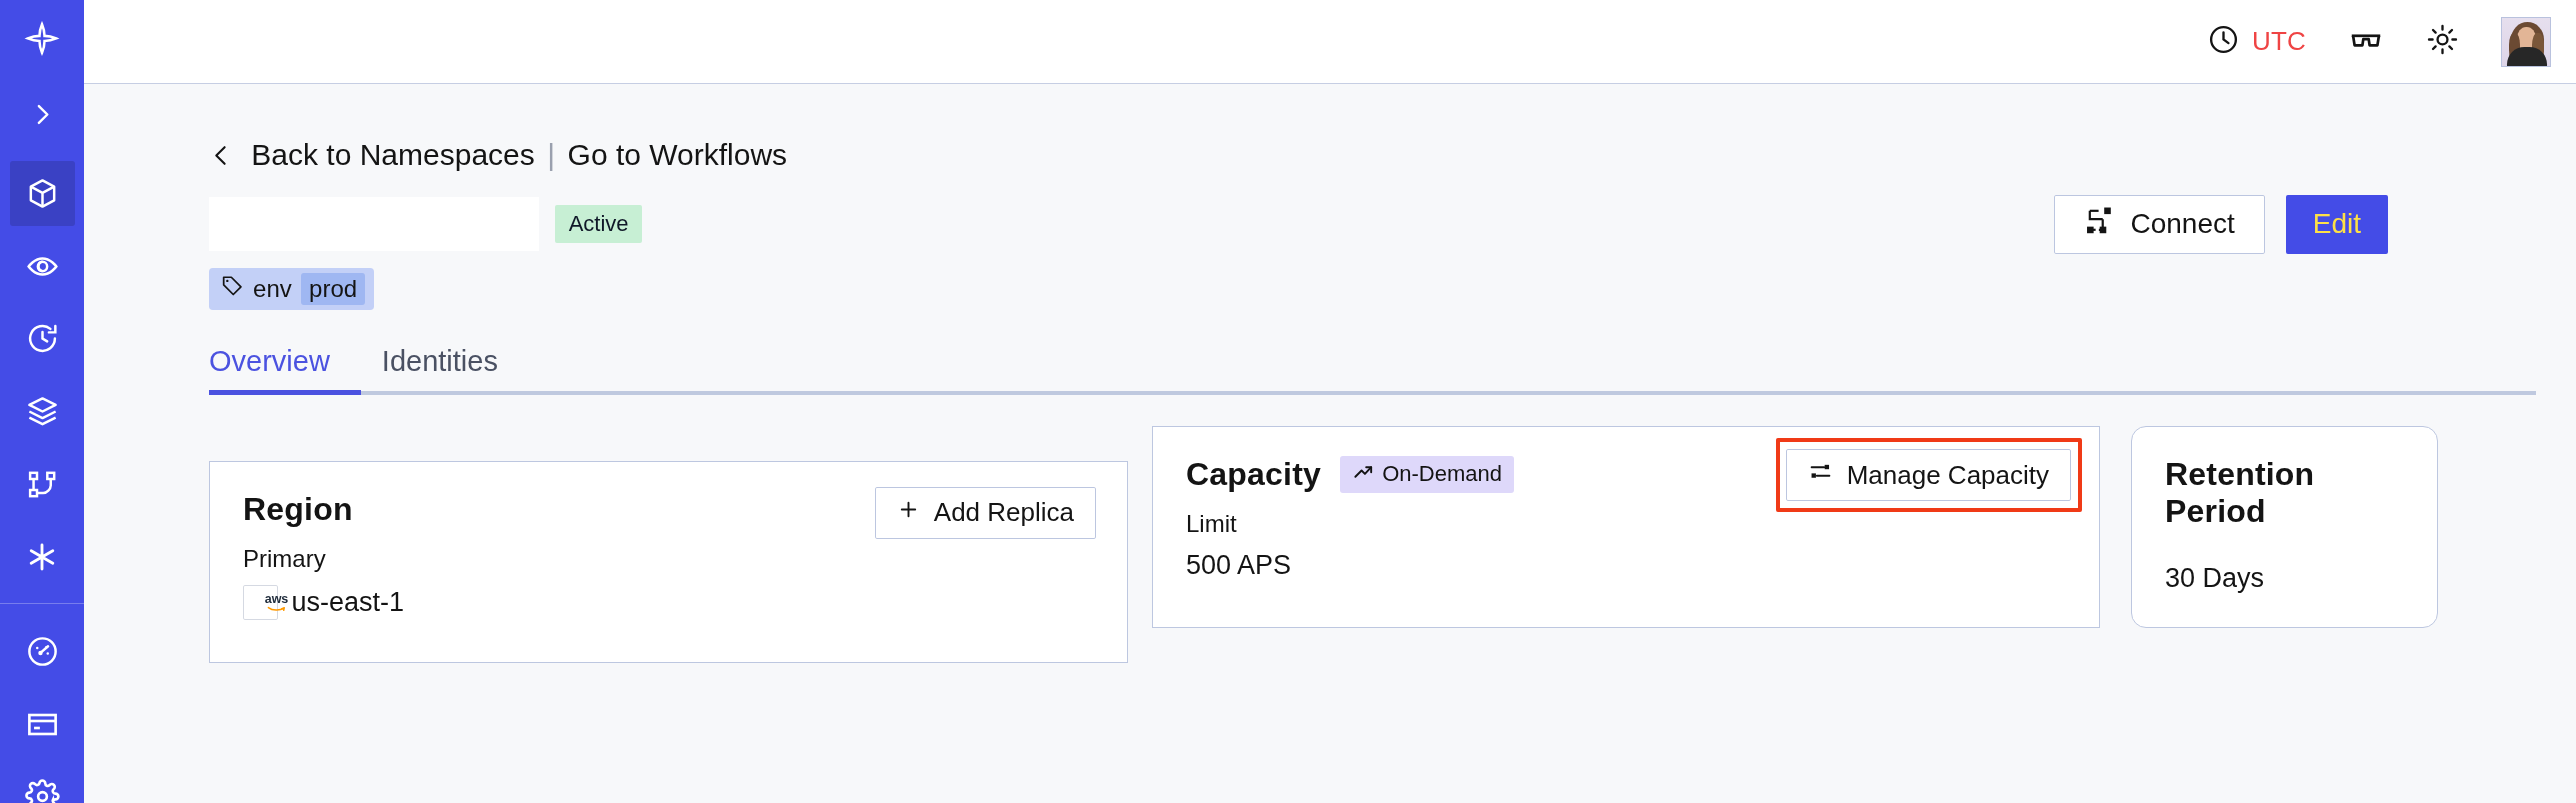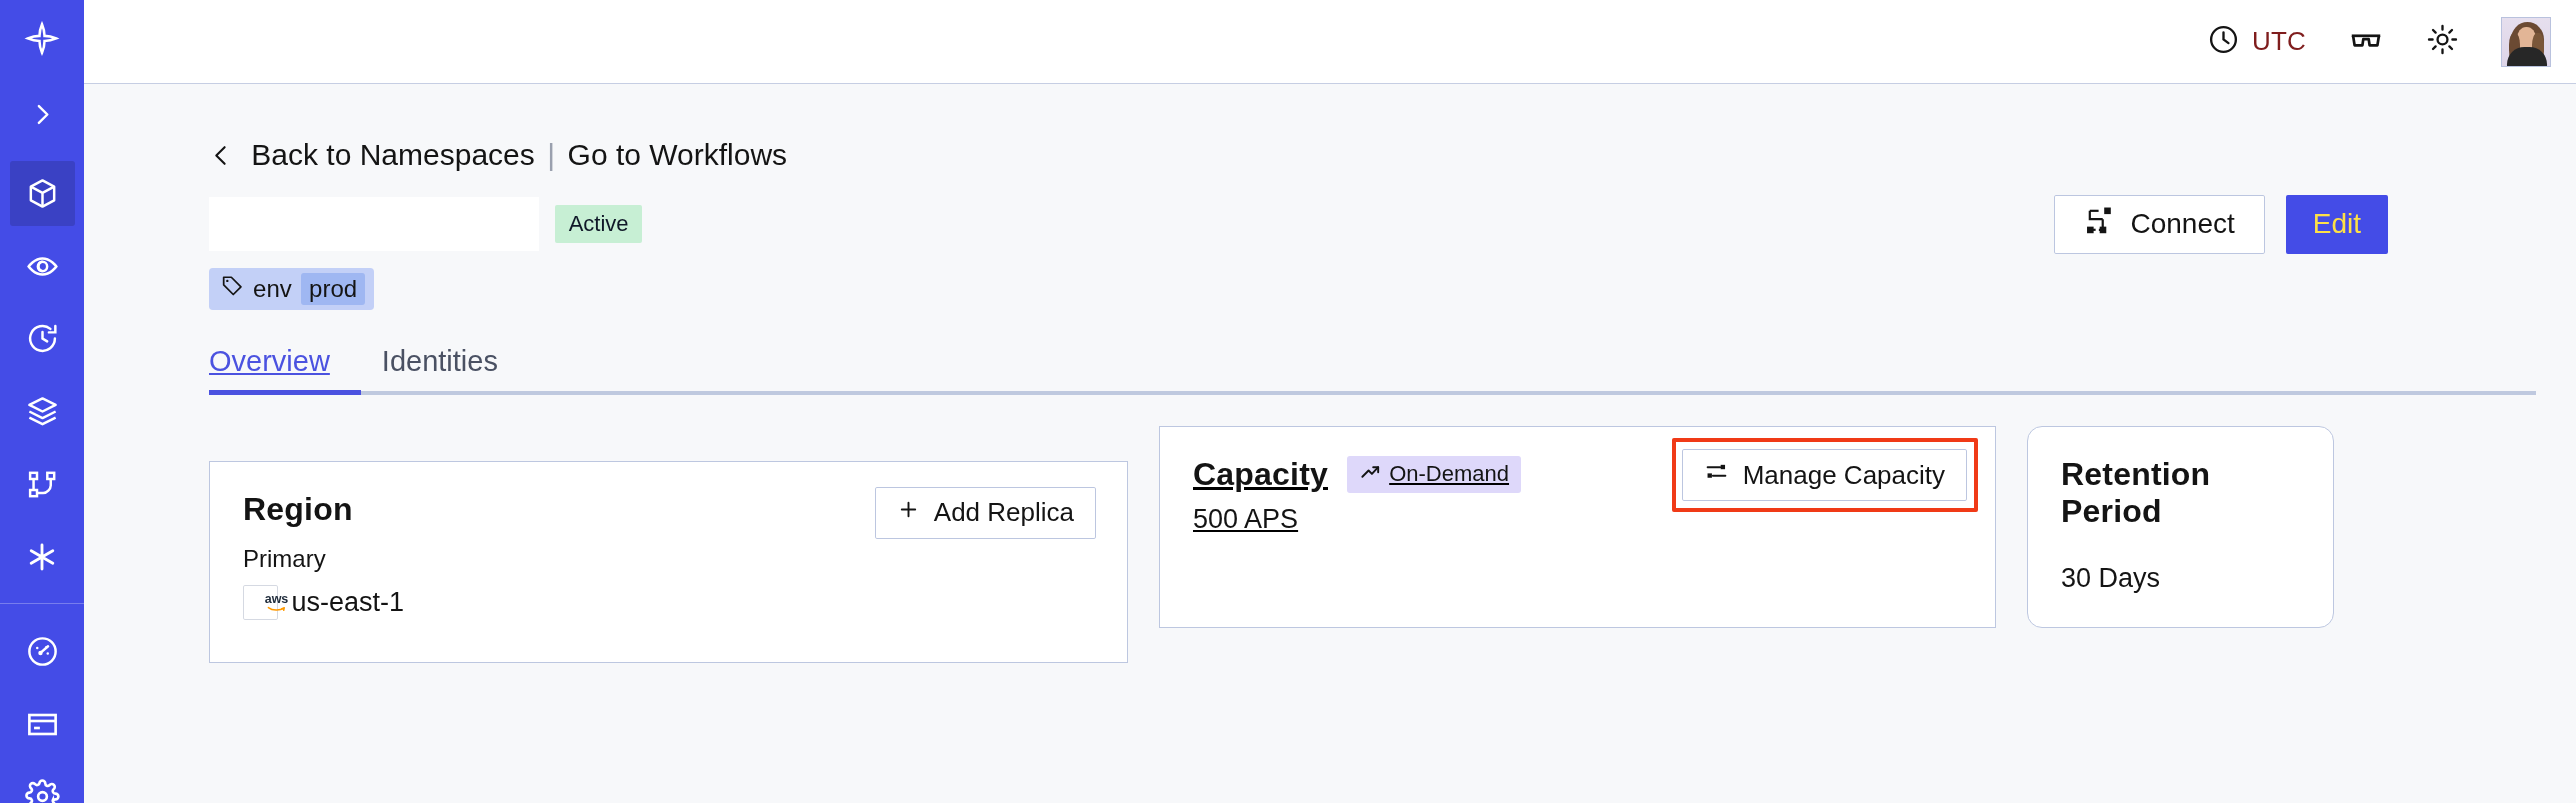--- a/index.html
+++ b/index.html
@@ -35,21 +35,21 @@
 
   .topbar {
     height: 84px; background: #FFFFFF;
     border-bottom: 1.9px solid #C6CEE3;
     display: flex; align-items: center; justify-content: flex-end;
     padding-right: 25px; gap: 0px;
     flex: 0 0 84px;
   }
   .tb-item {
     display: flex; align-items: center; gap: 11.5px;
-    color: #7f1d1d; cursor: pointer;
+    color: #ef4444; cursor: pointer;
     margin-left: 42px;
   }
   .tb-label { font-size: 26px; letter-spacing: 0.2px; }
   .avatar {
     width: 50px; height: 50px; border: 1.9px solid #B9C2DE;
     background: linear-gradient(#E6DFEE, #DED5E8);
     margin-left: 42px; cursor: pointer;
     position: relative; overflow: hidden; flex: 0 0 50px;
   }
   .av-hair { position:absolute; left:8.6px; top:4.8px; width:33px; height:35px; border-radius:50% 50% 42% 42%; background:#6B4A33; }
@@ -117,40 +117,40 @@
   .tag-val { background: #9FB7F2; padding: 1.9px 7.7px; border-radius: 2.9px; }
 
   
   .tabs-wrap { margin: 35px 0 0 125px; width: 2327px; position: relative; }
   .tabs { display: flex; align-items: flex-end; gap: 0; }
   .tab {
     font-size: 29px; color: #4A5163; cursor: pointer;
     padding: 0 0 13.4px 0; margin-right: 52px;
     position: relative;
   }
-  .tab.active { color: #4B52E0; text-decoration: underline; }
+  .tab.active { color: #4B52E0; }
   .tabs-line {
     height: 3.8px; background: #BFC9DF; width: 2327px;
   }
   .tab-underline {
     position: absolute; left: 0; bottom: 0;
     height: 4.8px; width: 152px; background: #4B52E0;
   }
 
   
   .cards {
     display: flex; margin: 31px 0 0 125px; gap: 0;
   }
   .card {
     background: #FFFFFF; border: 1.9px solid #BDC7E0;
     height: 202px; padding: 29px 33px 0 33px;
     position: relative;
   }
   .card-region   { width: 919px; margin-top: 35px; }
-  .card-capacity { width: 837px; margin-left: 31px; text-decoration: underline; }
+  .card-capacity { width: 948px; margin-left: 24px; }
   .card-retention{ width: 307px; margin-left: 31px; border-radius: 15px; }
 
   .card-head { display: flex; align-items: center; }
   .card-title { font-size: 32px; font-weight: 700; color: #141414; letter-spacing:0.2px; }
   .chip-ondemand {
     display: inline-flex; align-items: center; gap: 7.7px;
     background: #DED8FA; color: #141414;
     font-size: 22px; padding: 3.8px 11.5px; border-radius: 2.9px;
     margin-left: 19px;
   }
@@ -413,20 +413,21 @@
             <span class="chip-ondemand">
               <span>
                 <svg width="23" height="23" viewBox="0 0 24 24" fill="none" stroke="#141414" stroke-width="2" stroke-linecap="round" stroke-linejoin="round">
                   <path d="M3.5 17.5L10 11l3.5 3.5L20 7.5"></path>
                   <polyline points="14.8 7.5 20 7.5 20 12.7"></polyline>
                 </svg>
               </span>
               <span>On-Demand</span>
             </span>
           </div>
+          <div class="card-sub">Limit</div>
           <div class="card-val">500 APS</div>
 
           <div class="highlight-box">
             <button class="btn-outline">
               <span>
                 <svg width="25" height="25" viewBox="0 0 24 24" fill="none" stroke="#141414" stroke-width="1.9" stroke-linecap="round">
                   <path d="M3.5 8h12"></path>
                   <path d="M8.5 16h12"></path>
                   <rect x="16" y="5.6" width="4.2" height="4.2" fill="#141414" stroke="none"></rect>
                   <rect x="3.4" y="13.8" width="4.2" height="4.2" fill="#141414" stroke="none"></rect>

